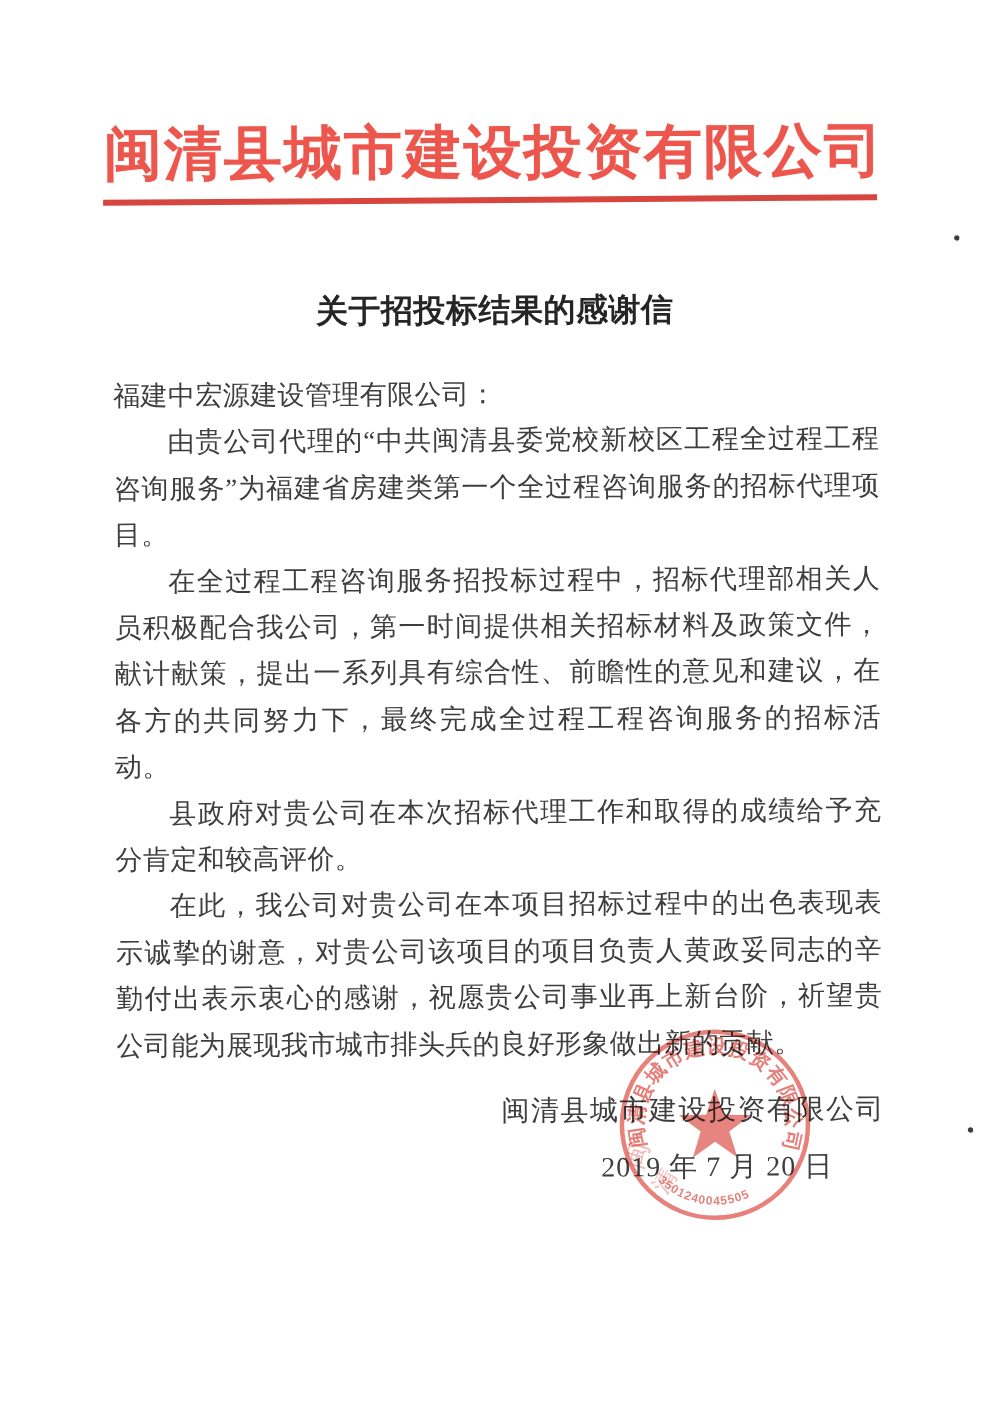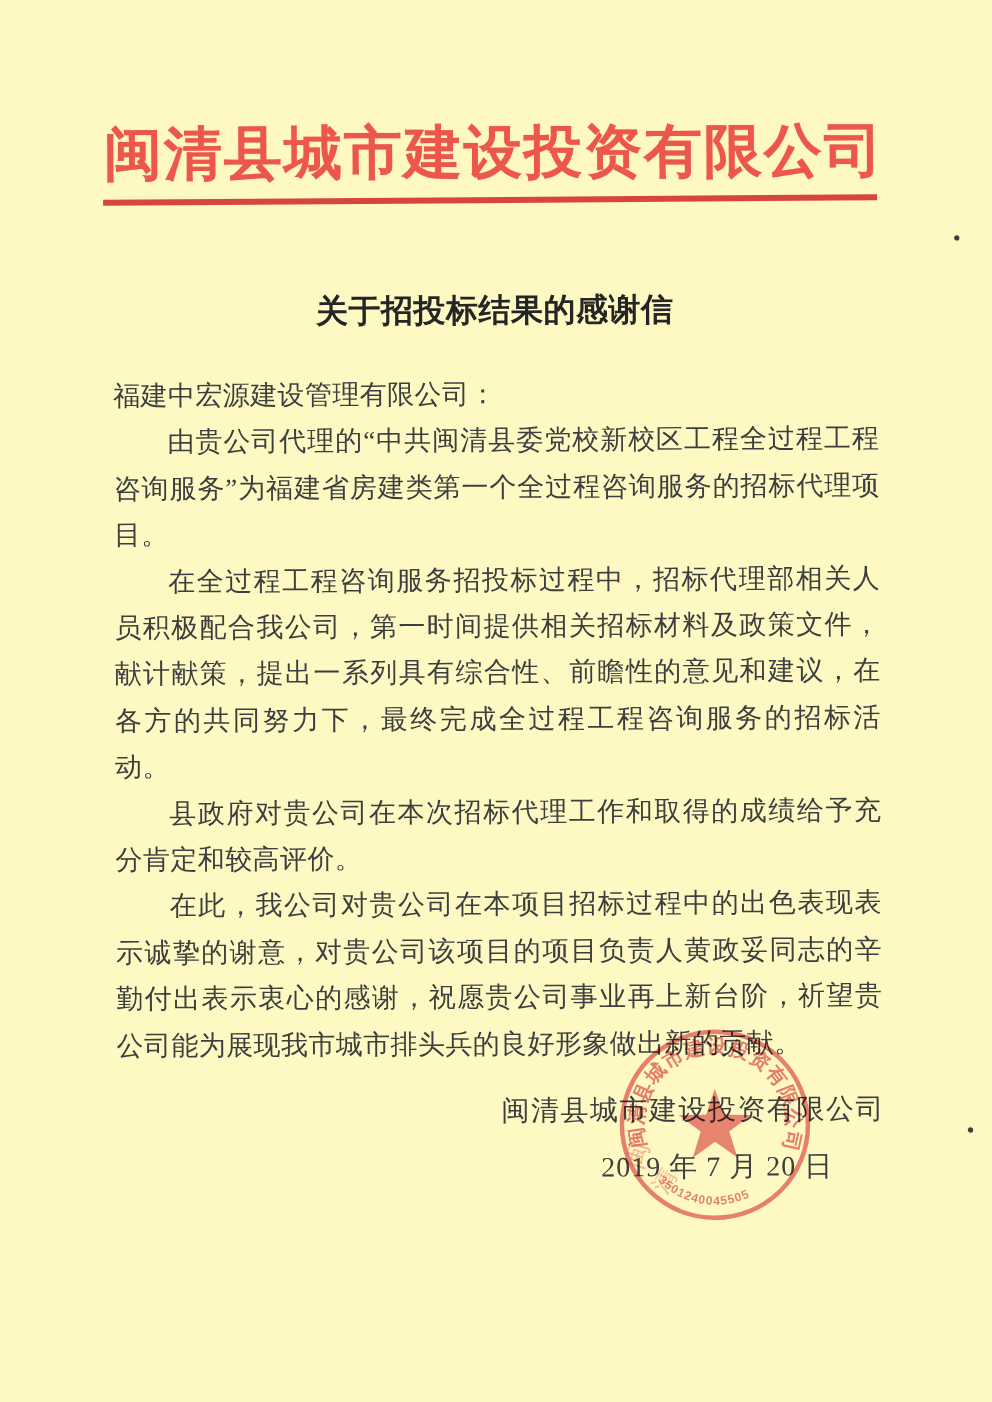--- a/index.html
+++ b/index.html
@@ -1,20 +1,20 @@
 <!DOCTYPE html>
 <html><head>
 <meta charset="utf-8">
 <style>
   html,body{margin:0;padding:0;background:#e9e9e9;}
   .scan-page{
     position:relative;
     width:992px;height:1402px;
     margin:0 auto;
-    background:#fef9c3;
+    background:#ffffff;
     overflow:hidden;
     font-family:"Liberation Serif", serif;
   }
   .scan-tilt{
     position:absolute;inset:0;
     transform:rotate(-0.3deg);
     transform-origin:50% 40%;
   }
   .letterhead-company{
     position:absolute;top:120px;left:0;width:100%;

